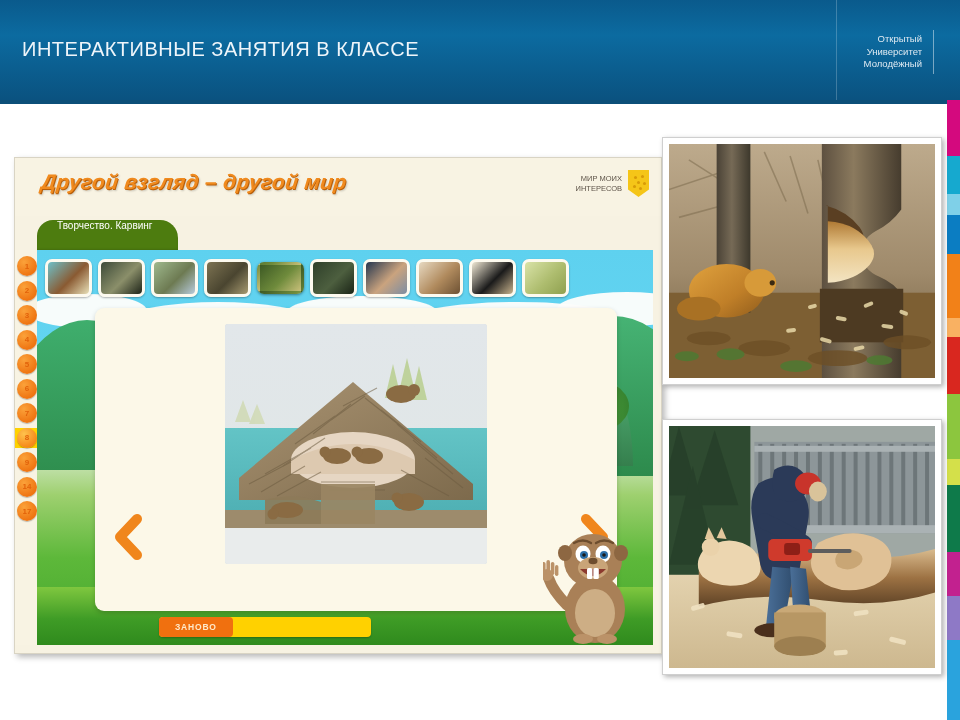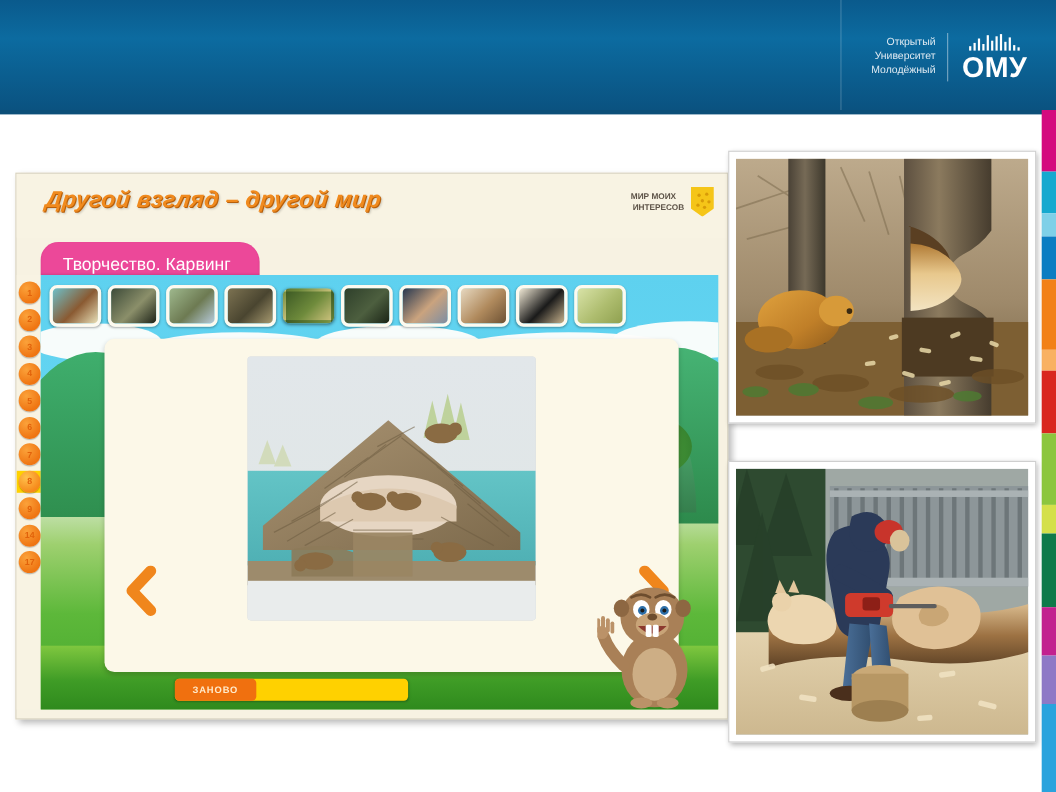--- a/index.html
+++ b/index.html
@@ -54,34 +54,34 @@
   }
   .app-head { position:absolute; left:0; top:0; width:100%; height:58px; background:#f8f3e3; }
   #app-title {
     position:absolute; left:26px; top:12px;
     font-size:21px; font-weight:bold; font-style:italic;
     color:#f08a1e; letter-spacing:.3px;
     text-shadow: 1px 1px 0 #b85f0a, 2px 2px 2px rgba(0,0,0,.18);
     white-space:nowrap; transform: skewX(-6deg);
   }
   #brand-badge { position:absolute; right:12px; top:12px; display:flex; align-items:center; gap:6px; }
-  #brand-text { font-size:7.5px; font-weight:bold; color:#5d5348; line-height:9.5px; text-align:center; white-space:nowrap; }
+  #brand-text { font-size:7.5px; font-weight:normal; color:#5d5348; line-height:9.5px; text-align:right; white-space:nowrap; }
   #brand-shield {
     width:21px; height:27px; background:#f5c518; position:relative;
     clip-path: polygon(0 0, 100% 0, 100% 72%, 50% 100%, 0 72%);
   }
   #brand-shield span { position:absolute; width:3px; height:3px; border-radius:50%; background:#d89b08; }
 
   
   #topic-tab {
     position:absolute; left:22px; top:62px; height:30px; padding:0 26px 0 20px;
-    background:#ec4899; border-radius:14px 14px 0 0 / 14px 14px 0 0;
+    background:#4d7c0f; border-radius:14px 14px 0 0 / 14px 14px 0 0;
     border-top-right-radius:18px; border-top-left-radius:16px;
-    display:flex; align-items:flex-end;
-    color:#fff; font-size:16px; white-space:nowrap;
+    display:flex; align-items:flex-start;
+    color:#fff; font-size:10px; white-space:nowrap;
     box-shadow: 0 -1px 2px rgba(0,0,0,.12) inset;
   }
   #topic-tab:after{
     content:""; position:absolute; right:-14px; bottom:0; width:28px; height:20px;
     background:#f0861c; border-top-right-radius:22px; z-index:-1;
   }
 
   
   #stage {
     position:absolute; left:22px; top:92px; right:8px; bottom:8px;
@@ -159,46 +159,30 @@
     box-shadow:2px 2px 5px rgba(0,0,0,.3); padding:6px;
   }
   #photo-beaver { left:662px; top:137px; width:280px; height:248px; }
   #photo-carving { left:662px; top:419px; width:280px; height:256px; }
   .photo-inner { width:100%; height:100%; overflow:hidden; position:relative; }
 </style>
 </head>
 <body>
 
 <div id="header">
+  <div id="slide-title">ИНТЕРАКТИВНЫЕ ЗАНЯТИЯ В КЛАССЕ</div>
 
   <div id="logo">
     <div id="logo-divider-left"></div>
     <div id="logo-words">
       <div>Открытый</div>
       <div>Университет</div>
       <div>Молодёжный</div>
     </div>
     <div id="logo-sep"></div>
-    <div id="logo-mark">
-      <div id="logo-bars">
-        <i style="height:4px"></i>
-          <i style="height:7px"></i>
-          <i style="height:11px"></i>
-          <i style="height:6px"></i>
-        <i style="height:14px"></i>
-          <i style="height:9px"></i>
-          <i style="height:13px"></i>
-          <i style="height:15px"></i>
-        <i style="height:8px"></i>
-          <i style="height:12px"></i>
-          <i style="height:5px"></i>
-          <i style="height:3px"></i>
-      </div>
-      <div id="logo-omu">ОМУ</div>
-    </div>
   </div>
 </div>
 <div id="header-underline"></div>
 
 <div id="color-strip">
     <div style="background: rgb(212, 9, 126); height: 8.95522%;"></div>
     <div style="background: rgb(22, 169, 207); height: 6.26866%;"></div>
     <div style="background: rgb(127, 208, 232); height: 3.28358%;"></div>
     <div style="background: rgb(11, 125, 194); height: 6.26866%;"></div>
     <div style="background: rgb(242, 129, 24); height: 10.4478%;"></div>

